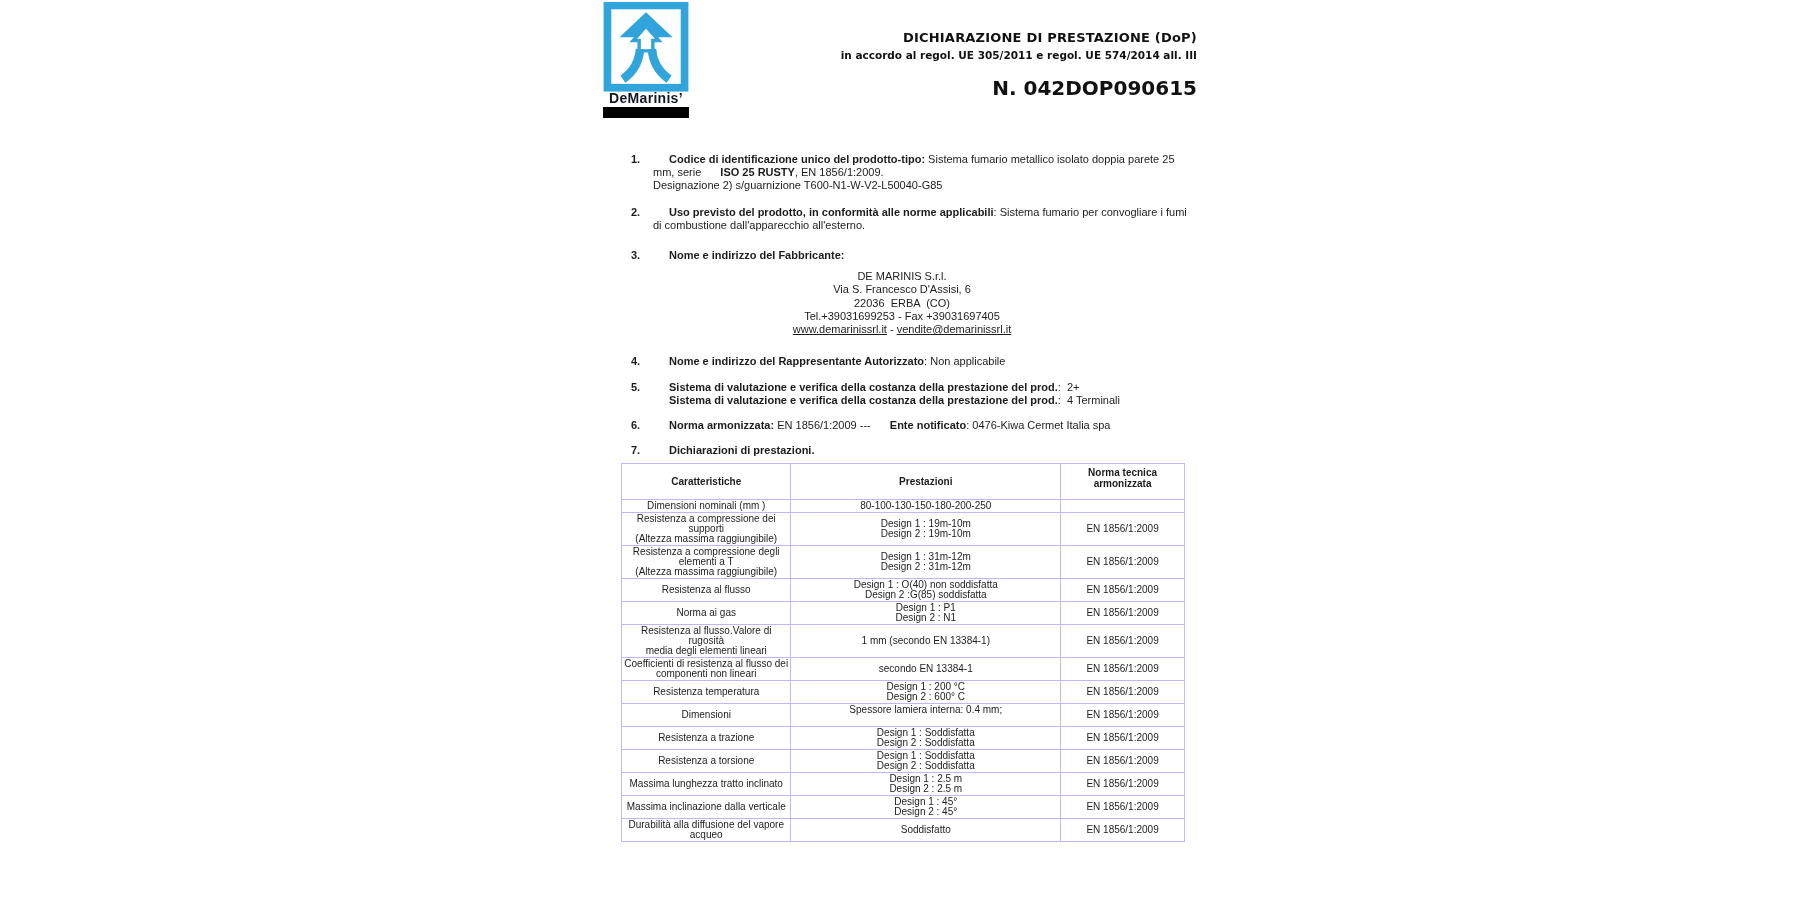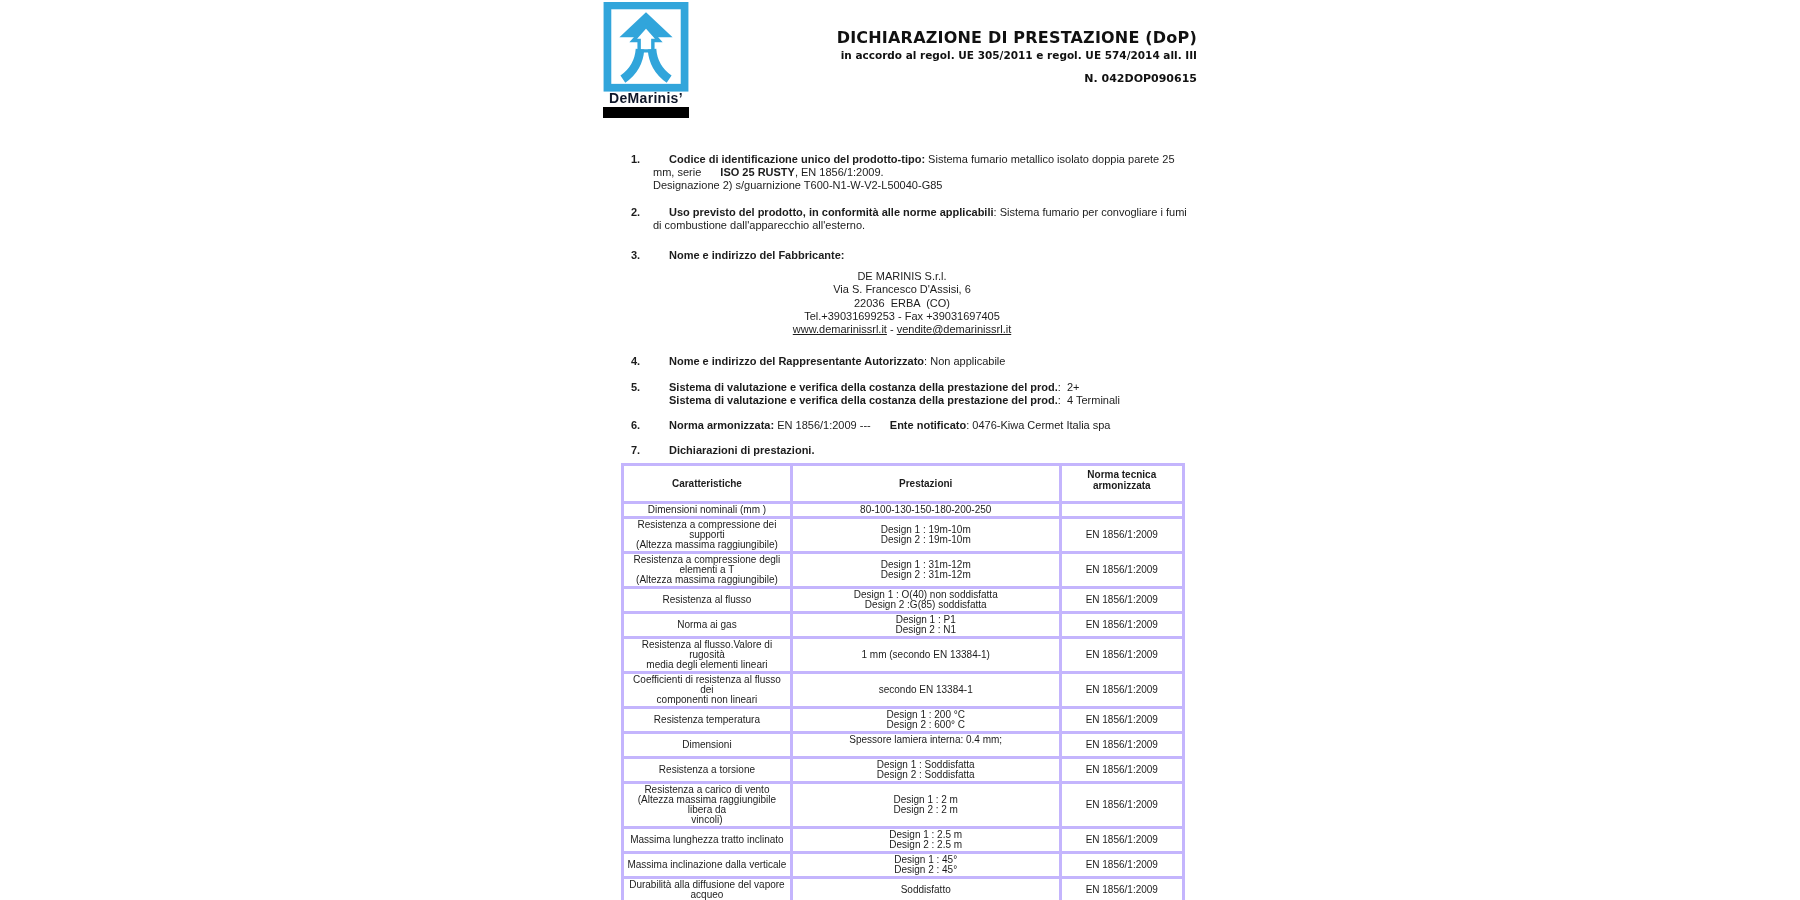--- a/index.html
+++ b/index.html
@@ -28,23 +28,23 @@
     font-family: "Liberation Sans", sans-serif;
     font-size: 14px; font-weight: bold; color: #0f172a;
     text-align: center; line-height: 13px; letter-spacing: 0.3px;
   }
   .logo-bar { height: 11px; background: #000; margin-top: 2px; }
   .title-block {
     position: absolute; top: 26px; right: 0;
     text-align: right; color: #111;
     font-family: "DejaVu Sans", sans-serif;
   }
-  .doc-title    { font-size: 16px;   font-weight: bold; line-height: 19px; letter-spacing: 0.2px; }
+  .doc-title    { font-size: 13px;   font-weight: bold; line-height: 19px; letter-spacing: 0.2px; }
   .doc-subtitle { font-size: 10.5px; font-weight: bold; line-height: 13px; margin-top: 2px; }
-  .doc-number   { font-size: 11px; font-weight: bold; line-height: 17px; margin-top: 8px; }
+  .doc-number   { font-size: 20px; font-weight: bold; line-height: 17px; margin-top: 18px; }
   
   .items { margin-top: 27px; margin-left: 28px; font-size: 11px; line-height: 13px; }
   .item { display: flex; }
   .item-num { width: 22px; flex: 0 0 22px; font-weight: bold; }
   .item-body { flex: 1; }
   .b { font-weight: bold; margin-left: 16px; }
   .mb14 { margin-bottom: 14px; }
   .mb17 { margin-bottom: 17px; }
   .mb13 { margin-bottom: 13px; }
   .mb12 { margin-bottom: 12px; }
@@ -58,21 +58,21 @@
     width: 564px;
     border-collapse: collapse;
     table-layout: fixed;
     font-size: 10px; line-height: 10px;
     color: #1c1c1c;
   }
   .doc-table col.c1 { width: 30.1%; }
   .doc-table col.c2 { width: 47.9%; }
   .doc-table col.c3 { width: 22%; }
   .doc-table th, .doc-table td {
-    border: 3px solid #c4b5fd;
+    border: 1px solid #c4b5fd;
     text-align: center;
     vertical-align: middle;
     padding: 1px 2px;
     white-space: pre-line;
     overflow: hidden;
   }
   .doc-table th { font-weight: bold; height: 31px; line-height: 11px; }
   .doc-table th.top { vertical-align: top; padding-top: 3px; }
 </style>
 </head>
@@ -225,34 +225,32 @@
 Design 2 : 600° C</td>
           <td>EN 1856/1:2009</td>
         </tr>
         <tr>
           <td>Dimensioni</td>
           <td>Spessore lamiera interna: 0.4 mm;
 &nbsp;</td>
           <td>EN 1856/1:2009</td>
         </tr>
         <tr>
+          <td>Resistenza a trazione</td>
+          <td>Design 1 : Soddisfatta
+Design 2 : Soddisfatta</td>
+          <td>EN 1856/1:2009</td>
+        </tr>
+        <tr>
           <td>Resistenza a torsione</td>
           <td>Design 1 : Soddisfatta
 Design 2 : Soddisfatta</td>
           <td>EN 1856/1:2009</td>
         </tr>
         <tr>
-          <td>Resistenza a carico di vento
-(Altezza massima raggiungibile libera da
-vincoli)</td>
-          <td>Design 1 : 2 m
-Design 2 : 2 m</td>
-          <td>EN 1856/1:2009</td>
-        </tr>
-        <tr>
           <td>Massima lunghezza tratto inclinato</td>
           <td>Design 1 : 2.5 m
 Design 2 : 2.5 m</td>
           <td>EN 1856/1:2009</td>
         </tr>
         <tr>
           <td>Massima inclinazione dalla verticale</td>
           <td>Design 1 : 45°
 Design 2 : 45°</td>
           <td>EN 1856/1:2009</td>

